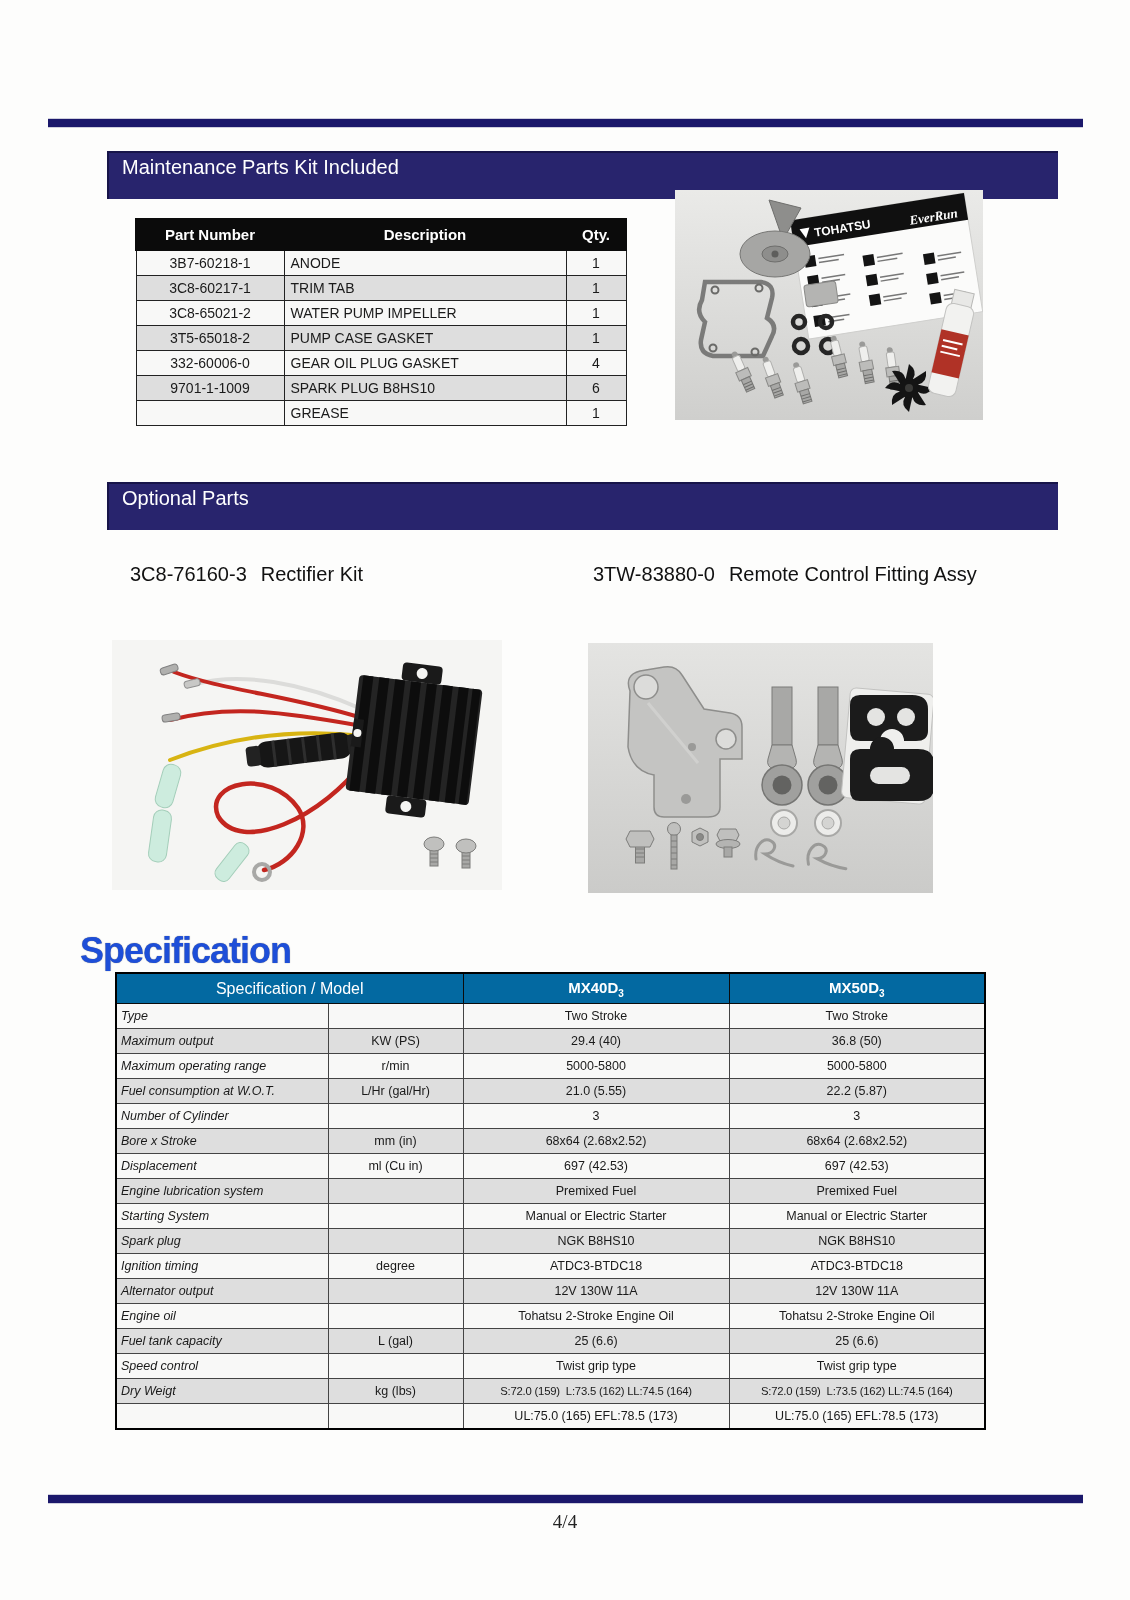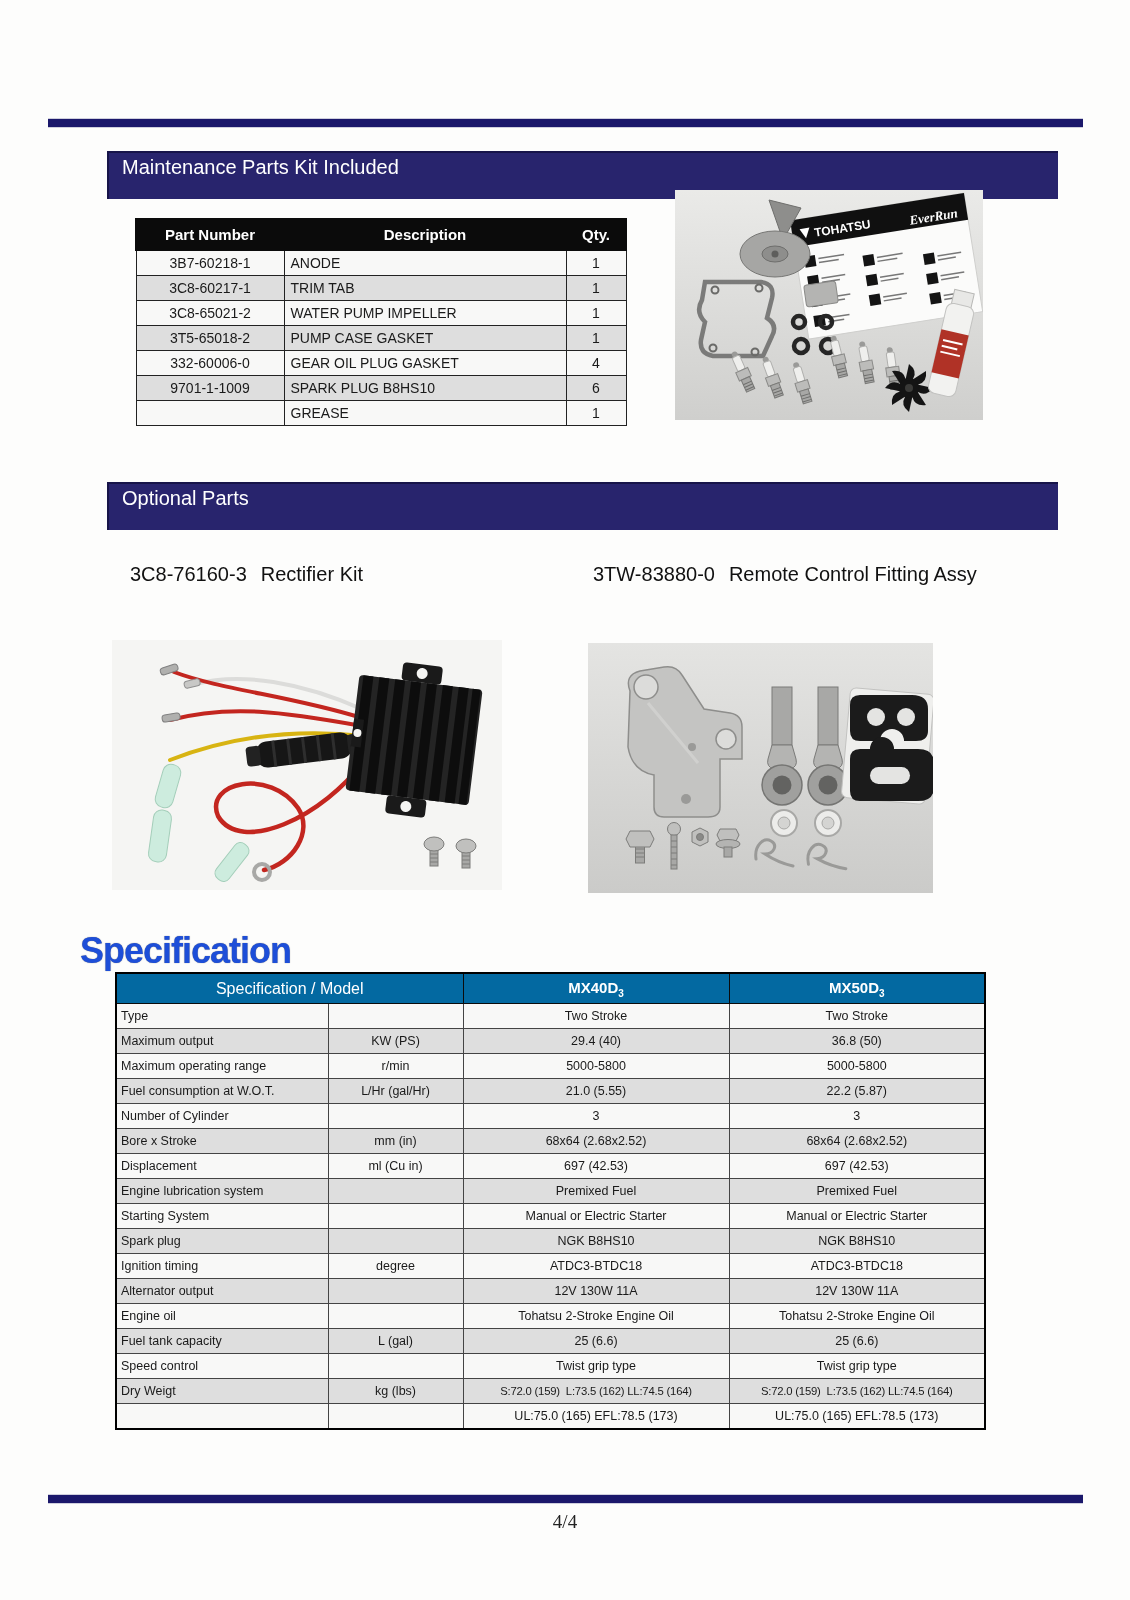--- a/index.html
+++ b/index.html
@@ -44,21 +44,21 @@
   
   #spec-table{position:absolute;left:115px;top:972px;width:869px;border-collapse:collapse;
               font-size:12.5px;table-layout:fixed;border:2px solid #000;}
   #spec-table th{background:#0369a1;color:#ffffff;height:27px;border:1px solid #0b0b0b;
                  font-weight:normal;font-size:16px;}
   #spec-table th.model{font-weight:bold;font-size:15px;}
   #spec-table th sub{font-size:10px;}
   #spec-table td{border:1px solid #444;height:24px;white-space:pre;overflow:hidden;padding:0 4px;}
   #spec-table tr:nth-child(even) td{background:#dedede;}
   #spec-table tr:nth-child(odd) td{background:#f8f8f7;}
-  #spec-table td.l{text-align:left;}
+  #spec-table td.l{text-align:left;font-style:italic;}
   #spec-table td.c{text-align:center;}
   #spec-table td.small{font-size:11.3px;letter-spacing:-0.2px;}
 
   #page-number{position:absolute;left:0;top:1511px;width:1130px;text-align:center;
                font-family:"Liberation Serif", serif;font-size:19px;color:#222;}
 </style>
 </head>
 <body>
 
 <div id="page">

